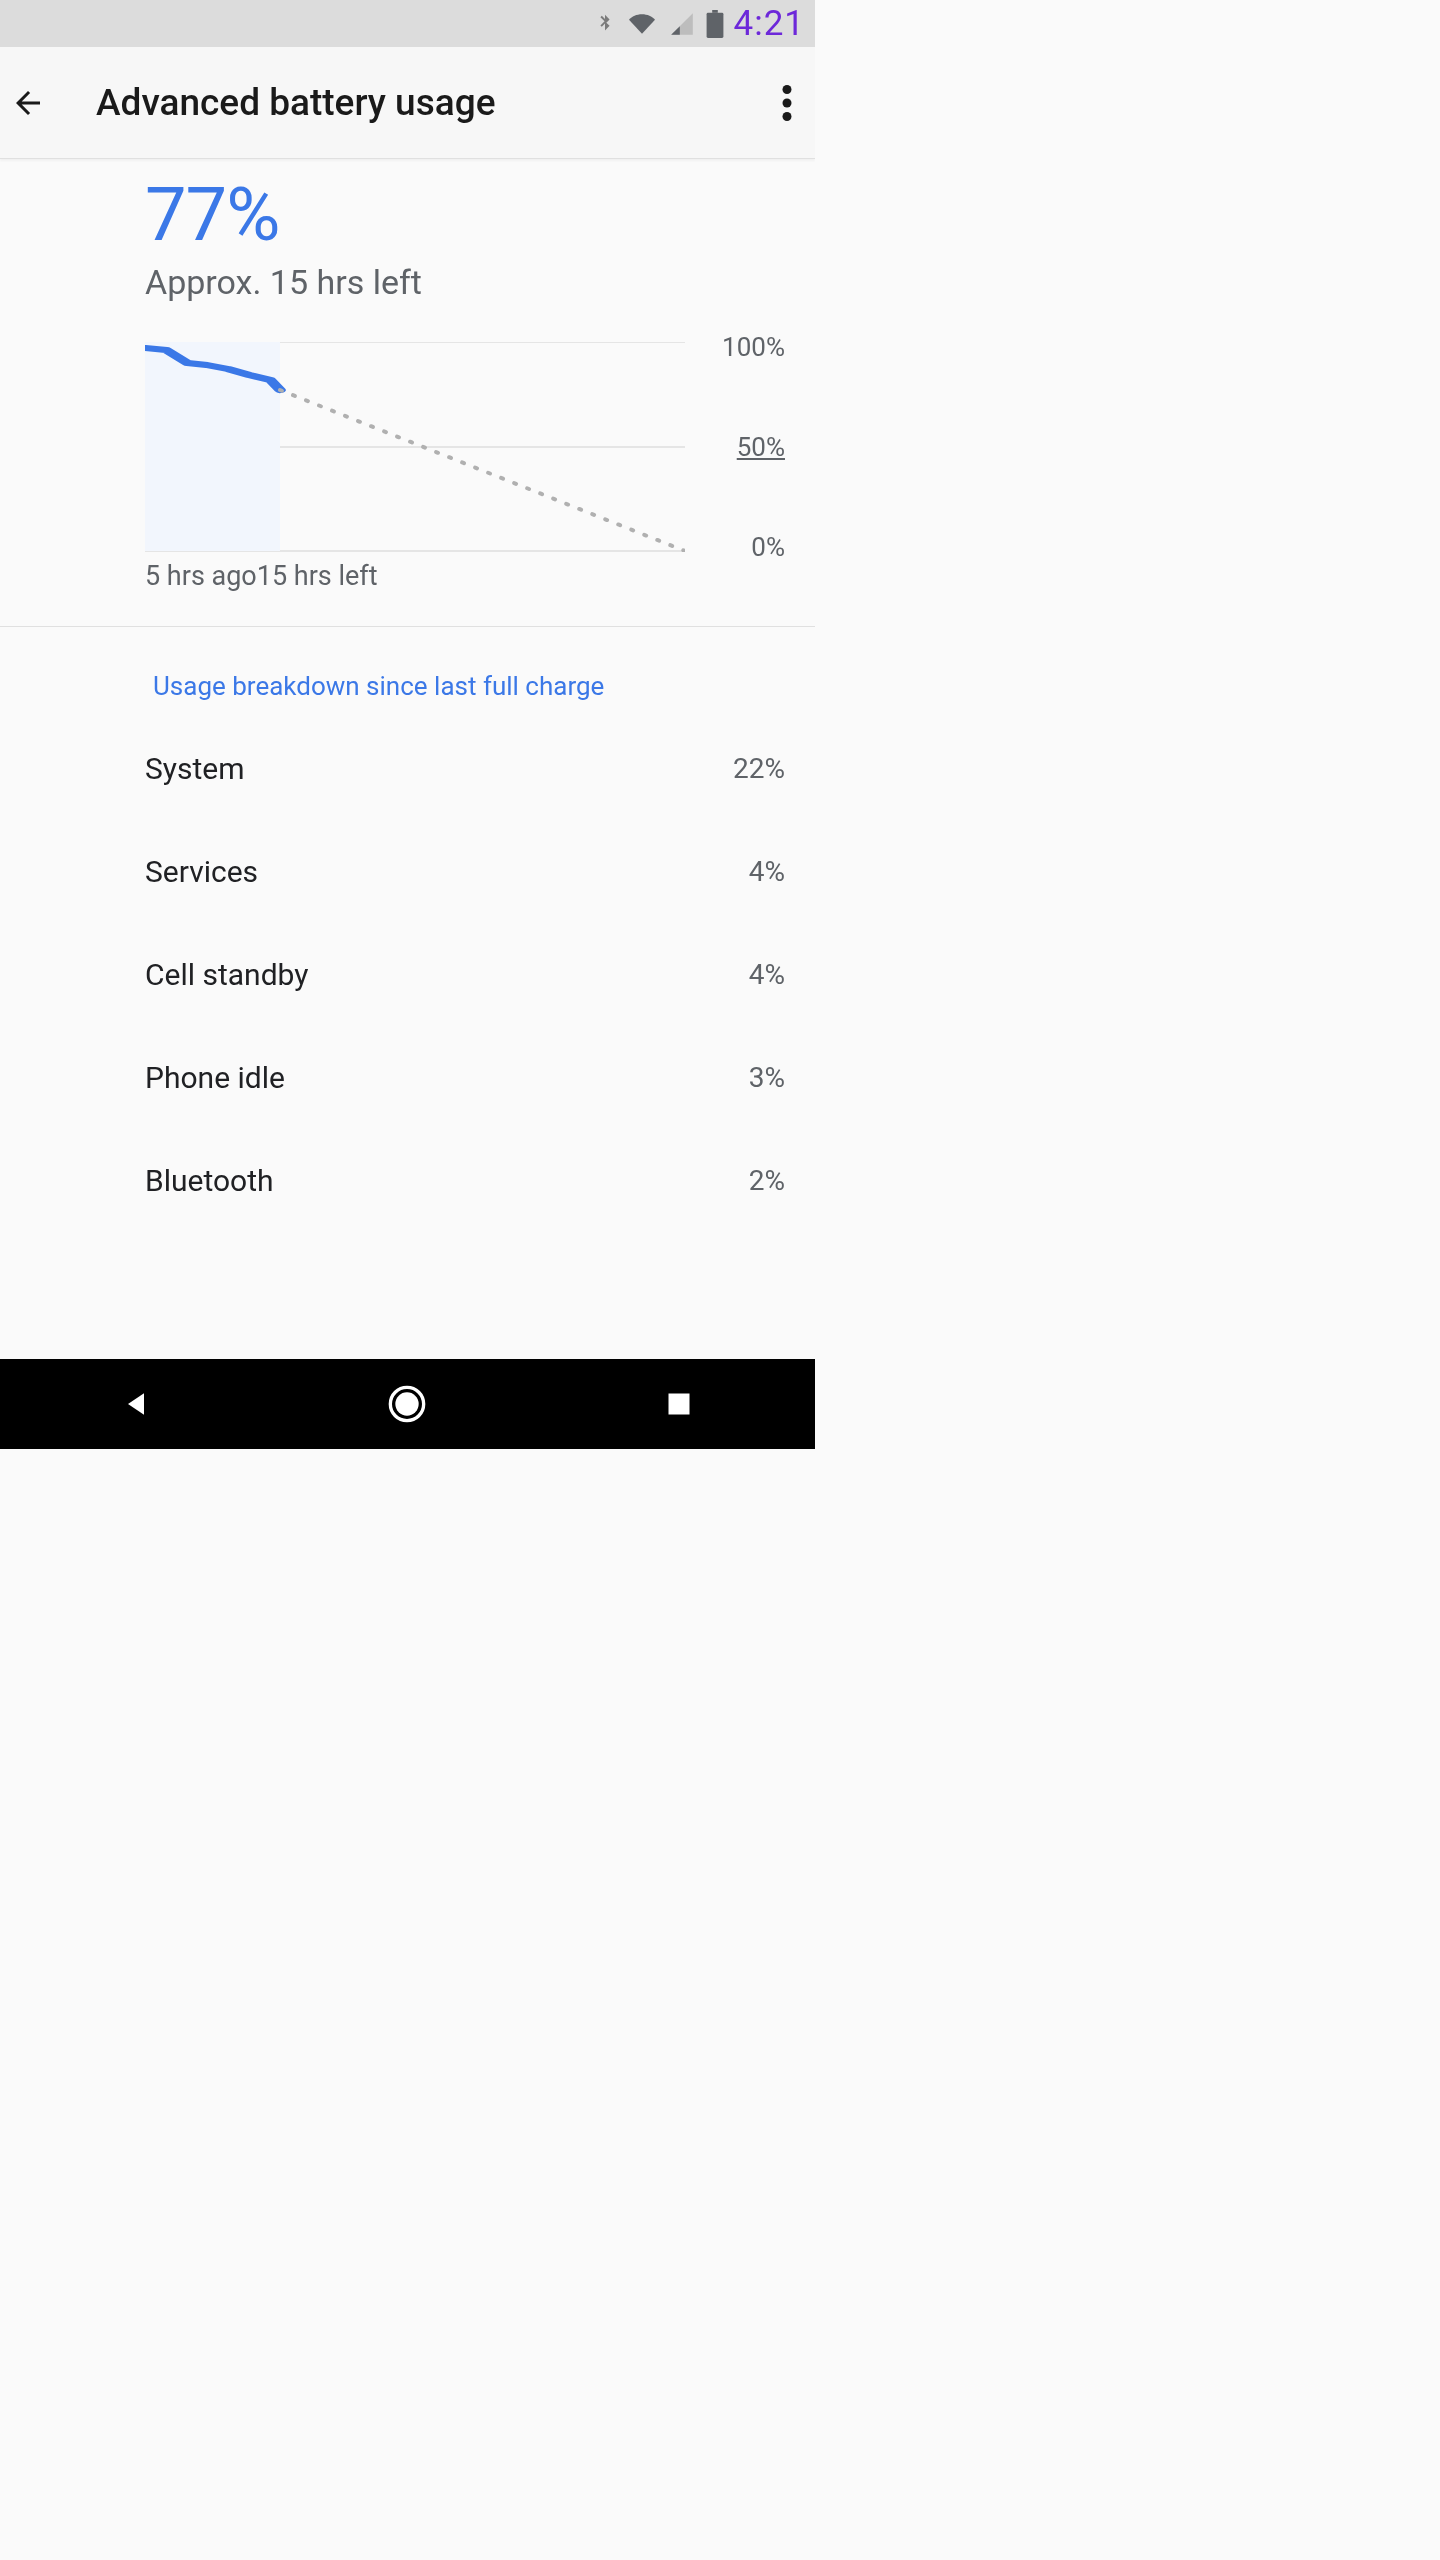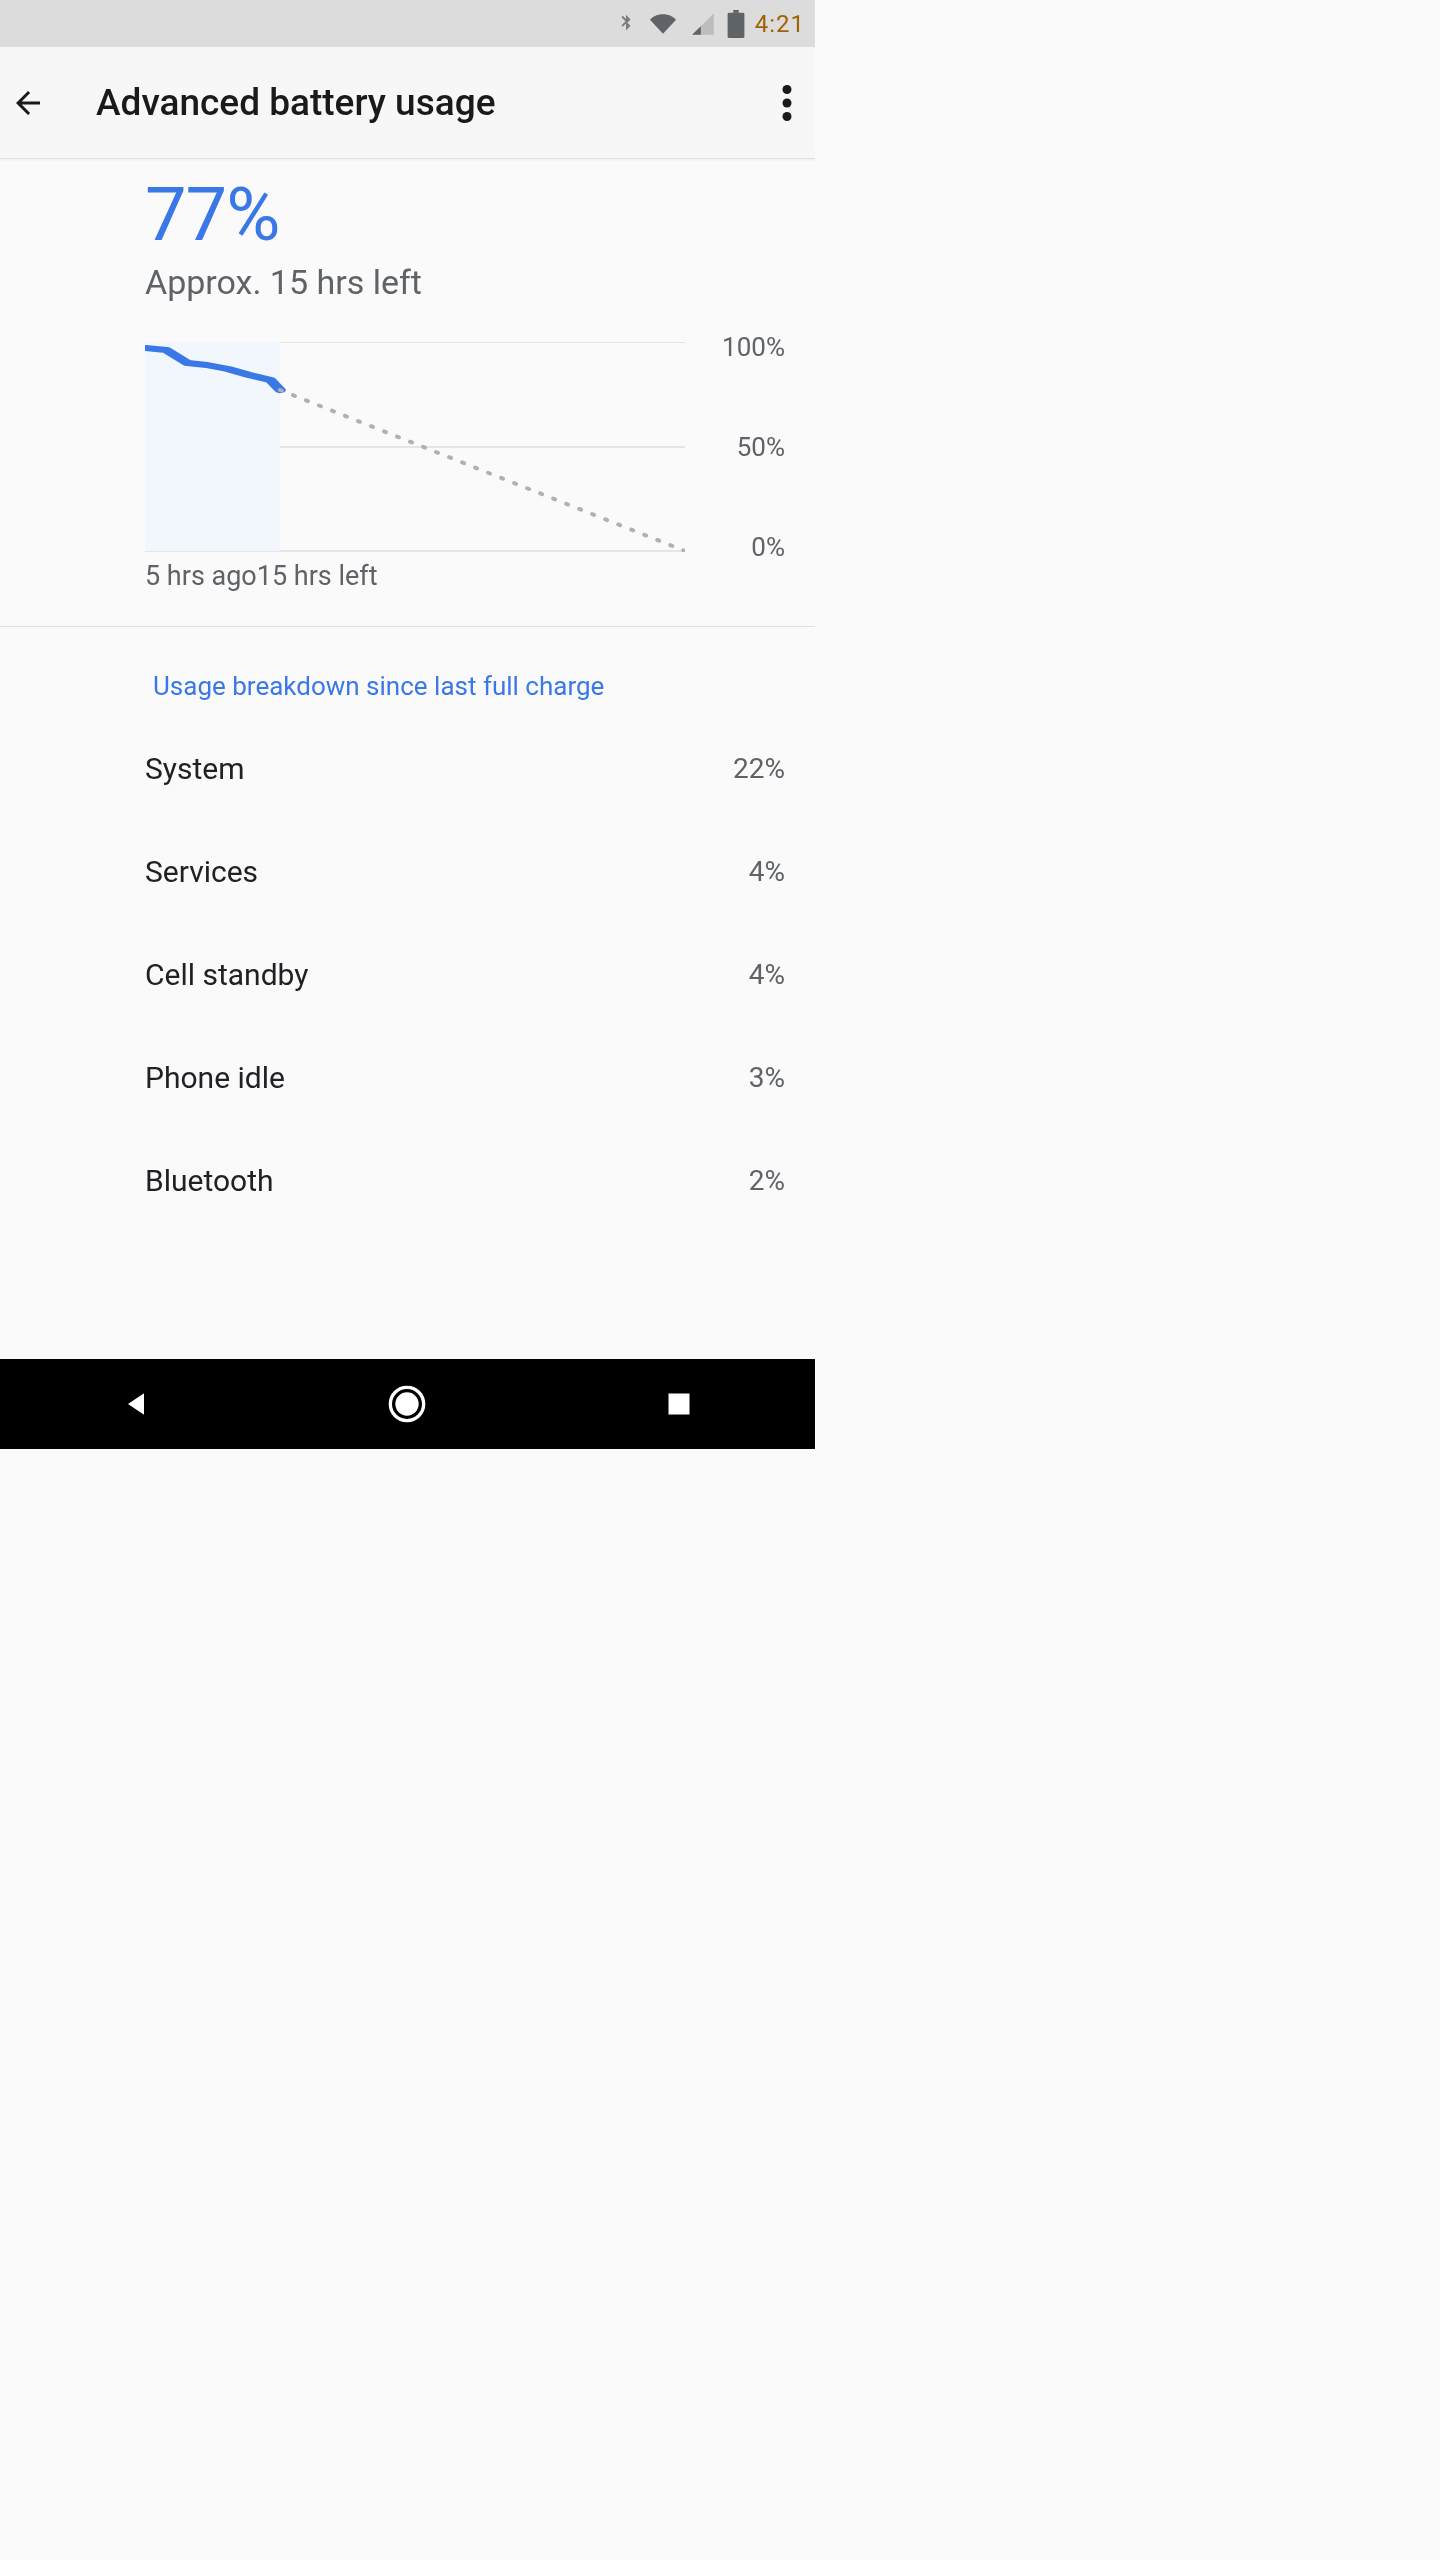--- a/index.html
+++ b/index.html
@@ -3,38 +3,38 @@
 <meta charset="utf-8">
 <style>
   * { box-sizing: border-box; margin: 0; padding: 0; }
   html, body { width: 815px; height: 1449px; font-family: Roboto, "Helvetica Neue", Arial, sans-serif; background: #fafafa; color: #202124; }
   .screen { width: 815px; height: 1449px; position: relative; background: #fafafa; overflow: hidden; }
 
   
   .statusbar { height: 47px; background: #dcdcdc; display: flex; justify-content: flex-end; align-items: center; padding: 0 10px; gap: 10px; }
   .statusbar .icon { display: inline-flex; align-items: center; justify-content: center; }
   .statusbar svg { display: block; }
-  .status-time { font-size: 24px; color: #a16207; letter-spacing: 1px; }
+  .status-time { font-size: 35px; color: #6d28d9; letter-spacing: 1px; }
 
   
   .appbar { height: 112px; background: #f7f7f7; display: flex; align-items: center; padding: 0 8px; border-bottom: 1px solid #e0e0e0; box-shadow: 0 2px 2px rgba(0,0,0,0.04); }
   .appbar .back { width: 40px; height: 40px; display: flex; align-items: center; justify-content: center; margin-right: 48px; }
   .appbar .title { font-size: 37px; font-weight: 500; color: #1a1a1a; flex: 1; }
   .appbar .more { width: 40px; height: 40px; display: flex; align-items: center; justify-content: center; }
 
   .content { padding-left: 145px; padding-right: 30px; }
 
   .pct { color: #3b78e7; font-size: 74px; font-weight: 400; padding-top: 12px; letter-spacing: -1px; }
   .estimate { color: #5f6368; font-size: 34px; margin-top: 4px; }
 
   .chart-wrap { position: relative; margin-top: 40px; height: 250px; }
   .chart-axis-labels { position: absolute; right: 0; top: 0; height: 210px; width: 90px; }
   .axis-label { position: absolute; right: 0; font-size: 26px; color: #5f6368; }
   .axis-100 { top: -10px; }
-  .axis-50  { top: 90px; }
+  .axis-50  { top: 90px; text-decoration: underline; }
   .axis-0   { top: 190px; }
   .chart-svg-box { position: absolute; left: 0; top: 0; width: 540px; height: 210px; }
   .chart-xlabels { position: absolute; left: 0; top: 218px; width: 540px; display: flex; justify-content: flex-start; font-size: 27px; color: #5f6368; }
 
   .divider { height: 1px; background: #e0e0e0; margin-left: -145px; margin-right: -30px; margin-top: 34px; }
 
   .section-title { color: #3b78e7; font-size: 26px; font-weight: 400; padding: 44px 0 16px 8px; }
 
   .row { display: flex; justify-content: space-between; align-items: center; height: 103px; }
   .row .label { font-size: 30px; color: #202124; }

